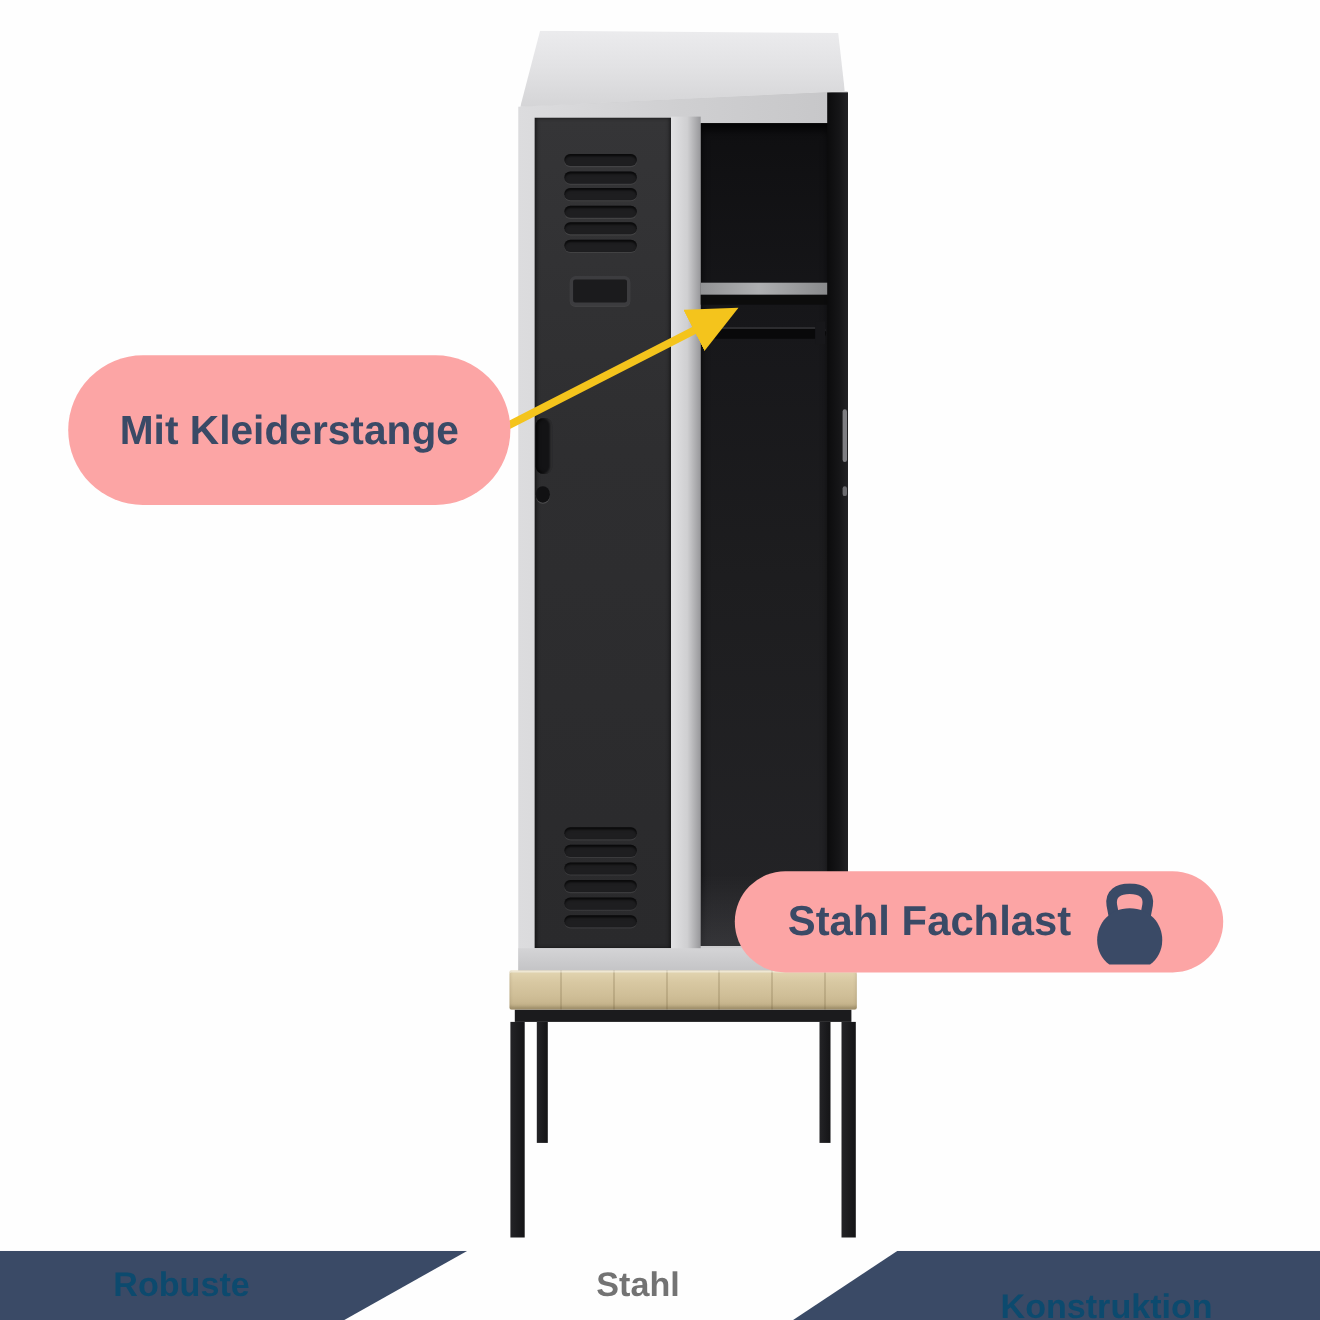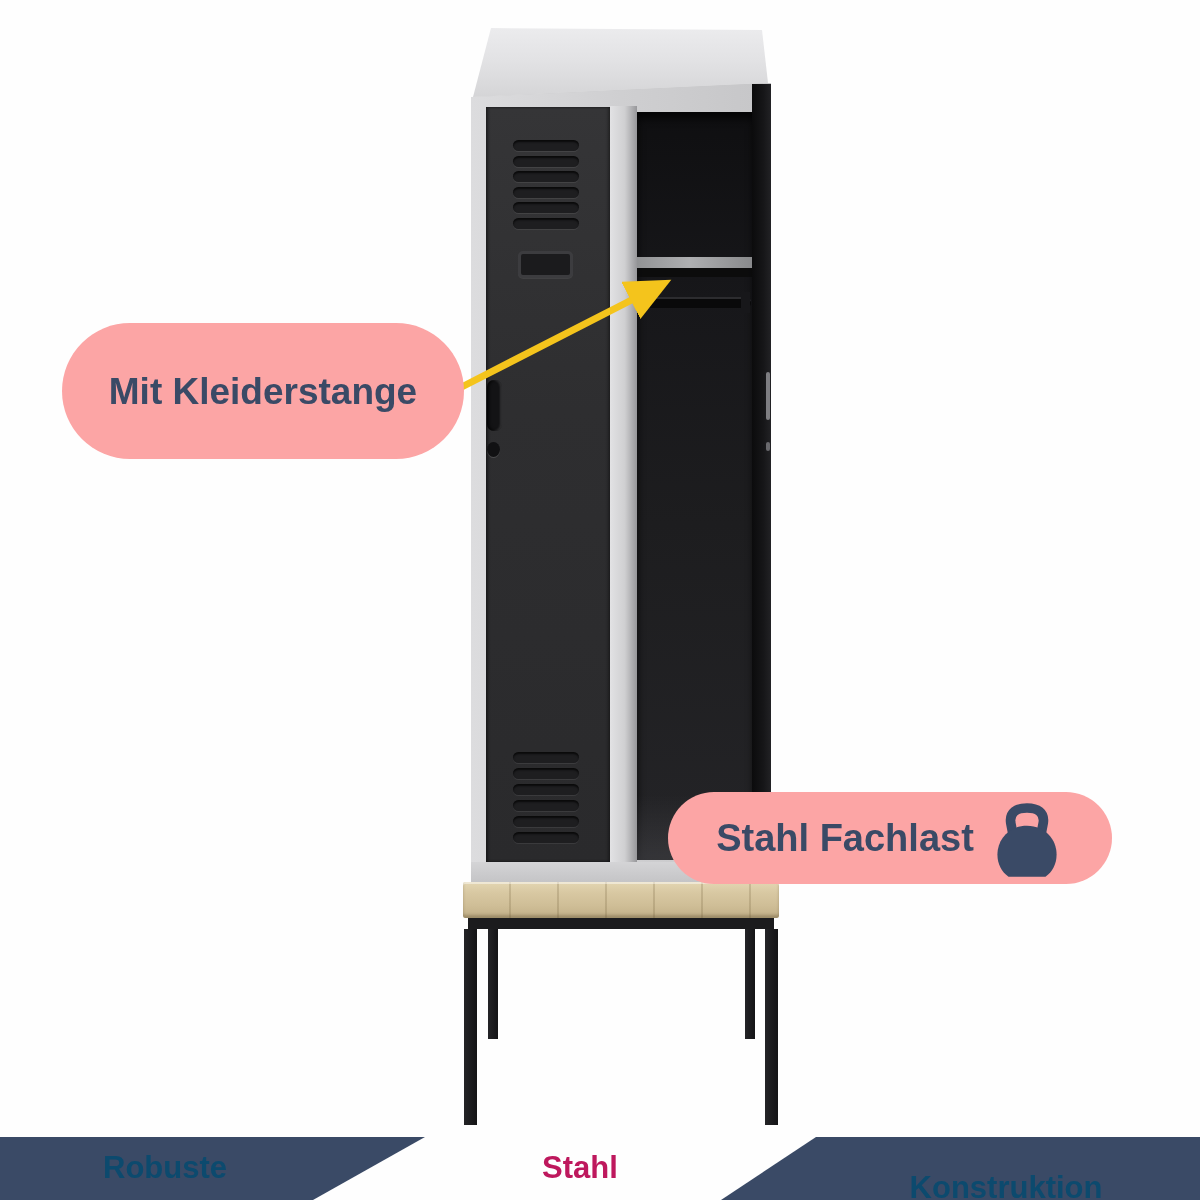--- a/index.html
+++ b/index.html
@@ -134,21 +134,21 @@
 
   
   .footer-seg{top:1137px;height:63px;background:#3a4a66;}
   .footer-left{left:0;width:425px;clip-path:polygon(0 0,425px 0,313px 63px,0 63px);}
   .footer-right{left:715px;width:485px;clip-path:polygon(101px 0,485px 0,485px 63px,6px 63px);}
   .footer-label{
     top:1149px;font-size:31px;font-weight:800;line-height:38px;
     transform:translateX(-50%);white-space:nowrap;
   }
   .label-light{color:#0c4a6e;text-align:right;}
-  .label-navy{color:#be185d;}
+  .label-navy{color:#737373;}
   .lbl-1{left:165px;}
   .lbl-2{left:580px;}
   .lbl-3{left:1006px;margin-top:20px;}
 </style>
 </head>
 <body>
 
 <div class="abs locker-top"></div>
 <div class="abs locker-top-edge"></div>
 

